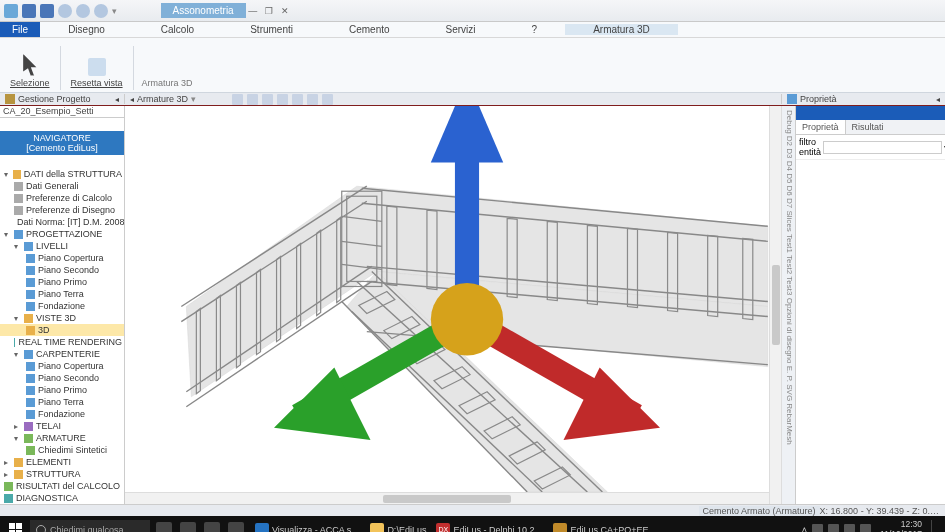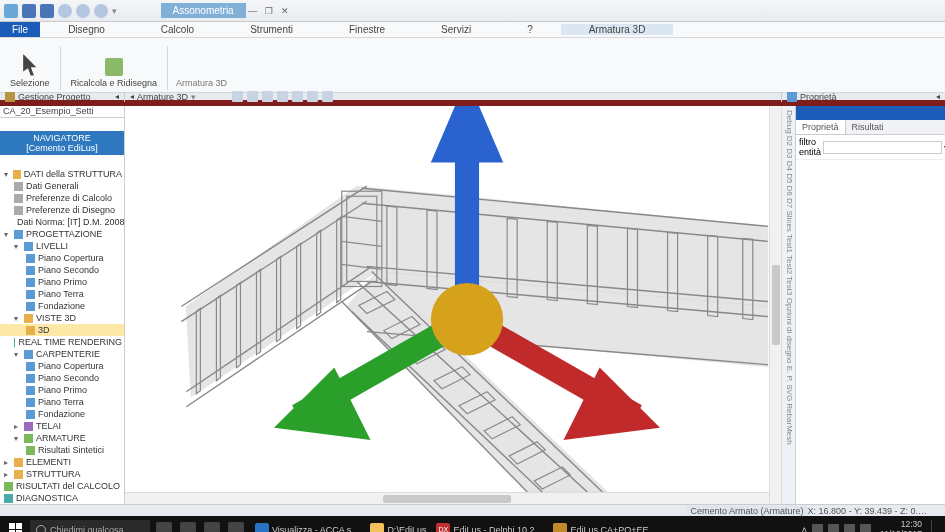--- a/index.html
+++ b/index.html
@@ -19,27 +19,27 @@
 .win-btn { width: 14px; height: 12px; font-size: 9px; text-align: center; line-height: 12px; color: #666; }
 
 
 .menubar { height: 16px; background: #f7f9fb; display: flex; align-items: center; font-size: 10px; border-bottom: 1px solid #d8d8d8; }
 .menu-file { background: #1b5cb8; color: #fff; padding: 0 12px; height: 100%; display: flex; align-items: center; }
 .menu-item { padding: 0 28px; color: #444; }
 .menu-item.active { background: #dae7f2; }
 
 
 .ribbon { height: 55px; background: #f7f9fb; display: flex; align-items: flex-end; border-bottom: 1px solid #cfd6de; padding: 2px 4px; gap: 2px; }
-.rib-group { display: flex; flex-direction: column; align-items: center; gap: 2px; padding: 2px 6px; font-size: 9px; color: #444; }
+.rib-group { display: flex; flex-direction: column; align-items: center; gap: 2px; padding: 2px 6px; font-size: 9px; color: #444; text-decoration: underline; }
 .rib-icon { width: 18px; height: 18px; background: #cde; border-radius: 2px; }
 .rib-icon.lg { width: 22px; height: 22px; }
 .rib-sep { width: 1px; height: 44px; background: #d4d9e0; margin: 0 2px; }
 
 
-.panel-strip { height: 13px; background: #e7eaef; display: flex; align-items: center; font-size: 9px; border-bottom: 6px solid #7f1d1d; }
+.panel-strip { height: 13px; background: #e7eaef; display: flex; align-items: center; font-size: 9px; border-bottom: 1px solid #7f1d1d; }
 .panel-title { padding: 0 5px; color: #444; display: flex; align-items: center; gap: 3px; }
 .panel-title .icn { width: 10px; height: 10px; background: #b7943f; }
 .spacer { flex: 1; }
 
 
 .main { display: flex; height: 398px; }
 
 
 .sidebar { width: 125px; background: #fff; border-right: 1px solid #ccc; display: flex; flex-direction: column; gap: 13px; }
 .sb-tab { height: 12px; background: #fff; border-bottom: 1px solid #ccc; font-size: 9px; padding: 0 3px; color: #444; }
@@ -78,21 +78,21 @@
 .rp-blank { height: 14px; background: #1b5cb8; }
 .rp-tabs { display: flex; font-size: 9px; border-bottom: 1px solid #ccc; background: #f0f2f5; }
 .rp-tab { padding: 2px 6px; color: #555; }
 .rp-tab.active { background: #fff; border-right: 1px solid #ccc; }
 .rp-filter { display: flex; padding: 2px 3px; gap: 2px; border-bottom: 1px solid #eee; align-items: center; font-size: 9px; }
 .rp-filter input { flex: 1; font-size: 9px; height: 13px; border: 1px solid #ccc; }
 .rp-content { flex: 1; background: #fff; }
 
 
 .statusbar { height: 12px; background: #e7eaef; display: flex; align-items: flex-end; font-size: 9px; color: #555; border-top: 1px solid #ccc; }
-.status-right { margin-left: auto; display: flex; gap: 8px; padding-right: 18px; }
+.status-right { margin-left: auto; display: flex; gap: 8px; padding-right: 6px; }
 .status-item { background: #dfe5ec; padding: 0 4px; }
 
 
 .taskbar { height: 27px; background: #111; display: flex; align-items: center; color: #ccc; font-size: 9px; }
 .tb-start { width: 24px; height: 20px; margin: 0 3px; display: flex; align-items: center; justify-content: center; }
 .tb-win { display: grid; grid-template-columns: 6px 6px; grid-template-rows: 6px 6px; gap: 1px; }
 .tb-win div { background: #fff; }
 .tb-search { display: flex; align-items: center; background: #2a2a2a; height: 20px; padding: 0 6px; gap: 4px; width: 120px; }
 .tb-search-icon { width: 10px; height: 10px; border: 1.2px solid #aaa; border-radius: 50%; position: relative; }
 .tb-search-icon::after { content: ''; position: absolute; width: 4px; height: 1.2px; background: #aaa; transform: rotate(45deg); bottom: -1px; right: -2px; }
@@ -129,35 +129,35 @@
     <div class="win-btn">❐</div>
     <div class="win-btn">✕</div>
   </div>
 </div>
 
 <div class="menubar">
   <div class="menu-file">File</div>
   <div class="menu-item">Disegno</div>
   <div class="menu-item">Calcolo</div>
   <div class="menu-item">Strumenti</div>
-  <div class="menu-item">Finestre</div>
+  <div class="menu-item">Cemento</div>
   <div class="menu-item">Servizi</div>
   <div class="menu-item">?</div>
   <div class="menu-item active">Armatura 3D</div>
 </div>
 
 <div class="ribbon">
   <div class="rib-group">
     <div class="rib-icon lg" style="background:#fff;border:1px solid #aaa;clip-path:polygon(20% 0,80% 60%,55% 60%,70% 100%,55% 100%,42% 65%,20% 80%);background:#444;"></div>
     <span>Selezione</span>
   </div>
   <div class="rib-sep"></div>
   <div class="rib-group">
-    <div class="rib-icon" style="background:#8bb96a;"></div>
-    <span>Ricalcola e Ridisegna</span>
+    <div class="rib-icon"></div>
+    <span>Resetta vista</span>
   </div>
   <div class="rib-sep"></div>
   <span style="font-size:9px;color:#777;align-self:flex-end;padding:2px 4px;">Armatura 3D</span>
 </div>
 
 <div class="panel-strip">
   <div class="panel-title" style="width:125px;border-right:1px solid #ccc;">
     <span class="icn"></span>
     <span>Gestione Progetto</span>
     <span class="spacer"></span>
@@ -289,21 +289,21 @@
           <span class="tree-icon purple"></span>
           <span>TELAI</span>
         </div>
       <div class="tree-item lvl2">
           <span class="tree-caret">▾</span>
           <span class="tree-icon green"></span>
           <span>ARMATURE</span>
         </div>
       <div class="tree-item lvl3">
           <span class="tree-icon green"></span>
-          <span>Risultati Sintetici</span>
+          <span>Chiedimi Sintetici</span>
         </div>
       <div class="tree-item lvl1">
           <span class="tree-caret">▸</span>
           <span class="tree-icon"></span>
           <span>ELEMENTI</span>
         </div>
       <div class="tree-item lvl1">
           <span class="tree-caret">▸</span>
           <span class="tree-icon"></span>
           <span>STRUTTURA</span>

